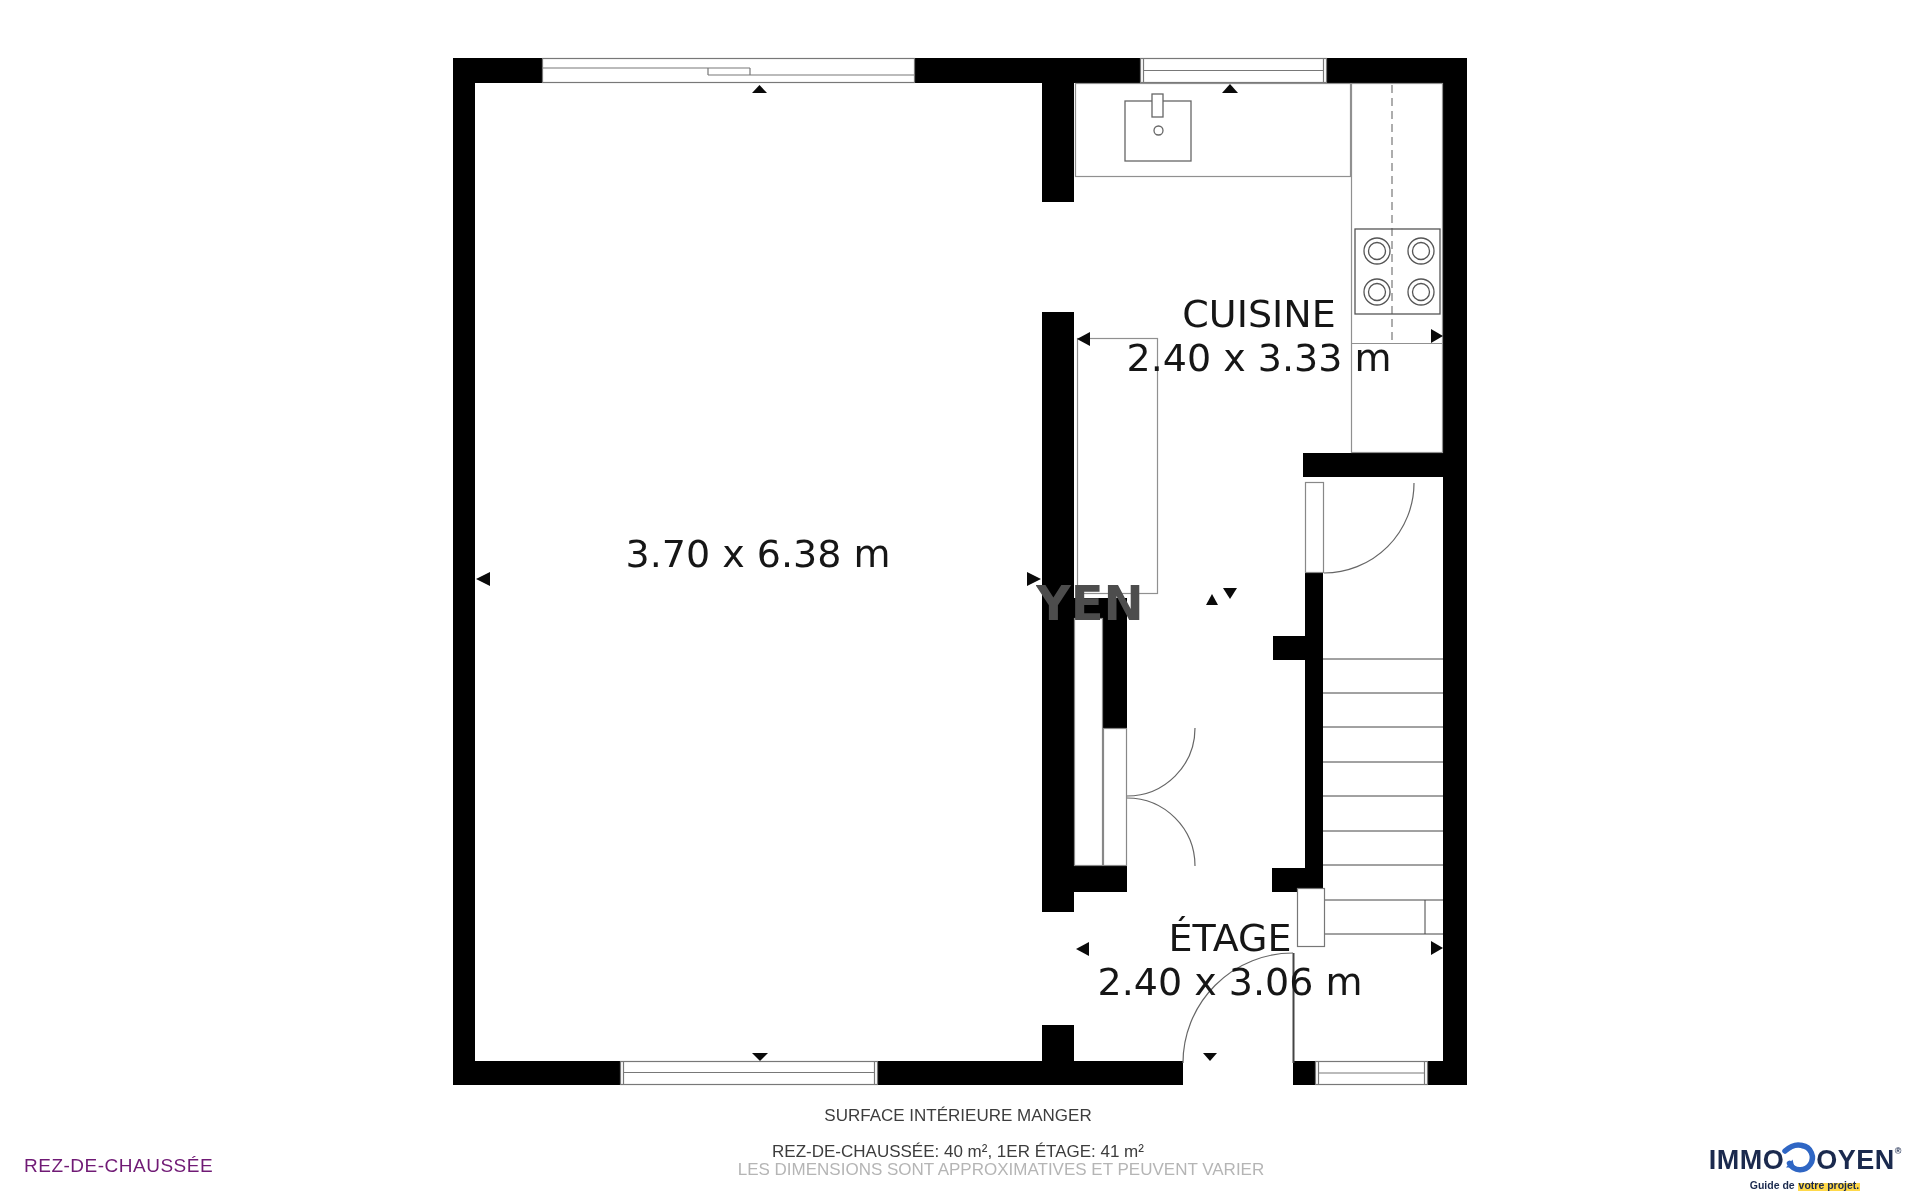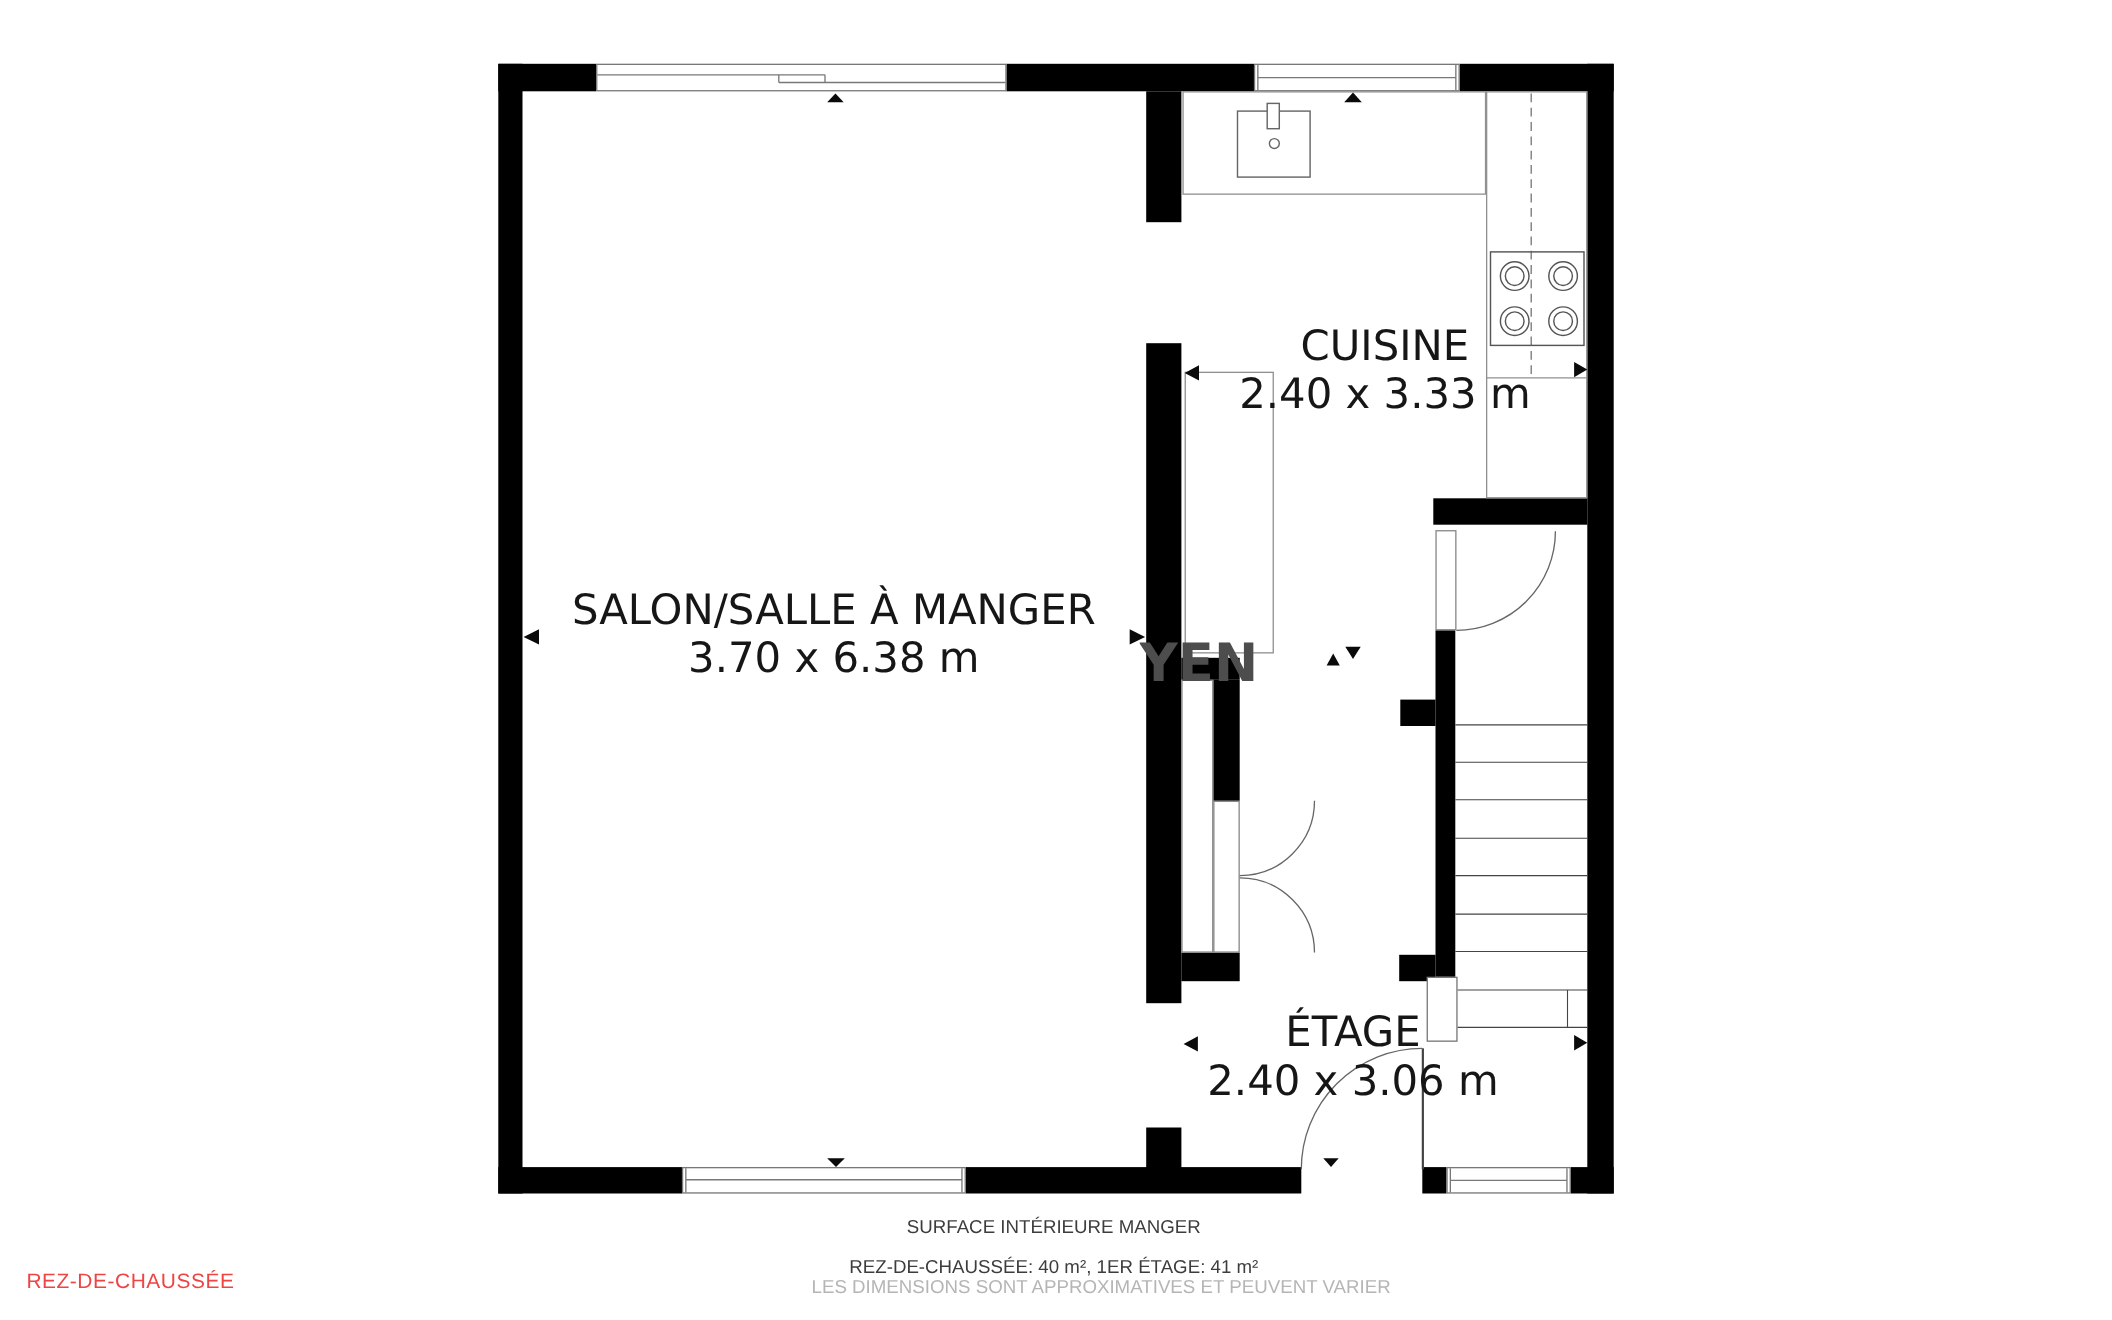--- a/index.html
+++ b/index.html
@@ -12,21 +12,21 @@
   #label-cuisine{left:1259px;top:292px;}
   #label-entree{left:1230px;top:916px;}
   #watermark{position:absolute;left:1036px;top:572px;width:128px;height:62px;overflow:hidden;
              font-size:48px;line-height:62px;font-weight:bold;color:#4d4d4d;}
   .footer-block{position:absolute;left:0;width:1916px;text-align:center;
                 font-family:"Liberation Sans",sans-serif;}
   #footer-line1{top:1106px;font-size:17px;color:#3d3d3d;}
   #footer-line2{top:1124px;font-size:17px;color:#3d3d3d;}
   #footer-line3{top:1142px;font-size:17px;color:#3d3d3d;text-align:center;}
   #footer-line4{top:1160px;font-size:17px;color:#b5b5b5;padding-left:43px;}
-  #floor-label{position:absolute;left:24px;top:1155px;font-size:19px;color:#ef4444;
+  #floor-label{position:absolute;left:24px;top:1155px;font-size:19px;color:#701a75;
                font-family:"Liberation Sans",sans-serif;letter-spacing:0.5px;}
   #logo{position:absolute;right:10px;top:1142px;width:210px;text-align:center;
         font-family:"Liberation Sans",sans-serif;}
   #logo-row{display:flex;align-items:center;justify-content:center;}
   .logo-word{font-size:27px;font-weight:bold;color:#1b2a4e;letter-spacing:0.5px;}
   #logo-d-icon{width:36px;height:36px;margin:0 -2px;position:relative;top:-2px;}
   #logo-reg{font-size:9px;color:#1b2a4e;font-weight:bold;position:relative;top:-9px;}
   #logo-tagline{margin-top:1px;font-size:10.5px;font-weight:bold;color:#1b2a4e;}
   #logo-tagline .hl{background:linear-gradient(to bottom, transparent 35%, #ffd94a 35%);
                     padding:0 1px;}
@@ -141,32 +141,44 @@
       <polygon points="752,1053 768,1053 760,1061"></polygon>
       <polygon points="1203,1053 1217,1053 1210,1061"></polygon>
       <polygon points="1206,605 1218,605 1212,594"></polygon>
       <polygon points="1223,588 1237,588 1230,599"></polygon>
     </g>
   </svg>
 
   <div id="watermark">YEN</div>
 
   <div class="room-label" id="label-salon">
-    <div>SALON/SALLE À MANGER</div>
     <div>3.70 x 6.38 m</div>
   </div>
   <div class="room-label" id="label-cuisine">
     <div>CUISINE</div>
     <div>2.40 x 3.33 m</div>
   </div>
   <div class="room-label" id="label-entree">
     <div>ÉTAGE</div>
     <div>2.40 x 3.06 m</div>
   </div>
 
   <div class="footer-block" id="footer-line1">SURFACE INTÉRIEURE MANGER</div>
   <div class="footer-block" id="footer-line3">REZ-DE-CHAUSSÉE: 40 m², 1ER ÉTAGE: 41 m²</div>
   <div class="footer-block" id="footer-line4">LES DIMENSIONS SONT APPROXIMATIVES ET PEUVENT VARIER</div>
 
   <div id="floor-label">REZ-DE-CHAUSSÉE</div>
 
+  <div id="logo">
+    <div id="logo-row">
+      <span class="logo-word">IMMO</span>
+      <svg id="logo-d-icon" viewBox="0 0 36 36">
+        <path d="M3 11 Q12 3 20 5.5" fill="none" stroke="#2f66c4" stroke-width="5.5" stroke-linecap="round"></path>
+        <path d="M20 5.5 A12.2 12.2 0 1 1 7.5 23.5" fill="none" stroke="#2f66c4" stroke-width="5.5" stroke-linecap="round"></path>
+        <polygon points="10.5,19.5 4,27.5 12.5,27.5" fill="#2f66c4"></polygon>
+      </svg>
+      <span class="logo-word">OYEN</span>
+      <span id="logo-reg">®</span>
+    </div>
+    <div id="logo-tagline"><span>Guide de </span><span class="hl">votre projet.</span></div>
+  </div>
 
 </div>
 
 </body></html>

